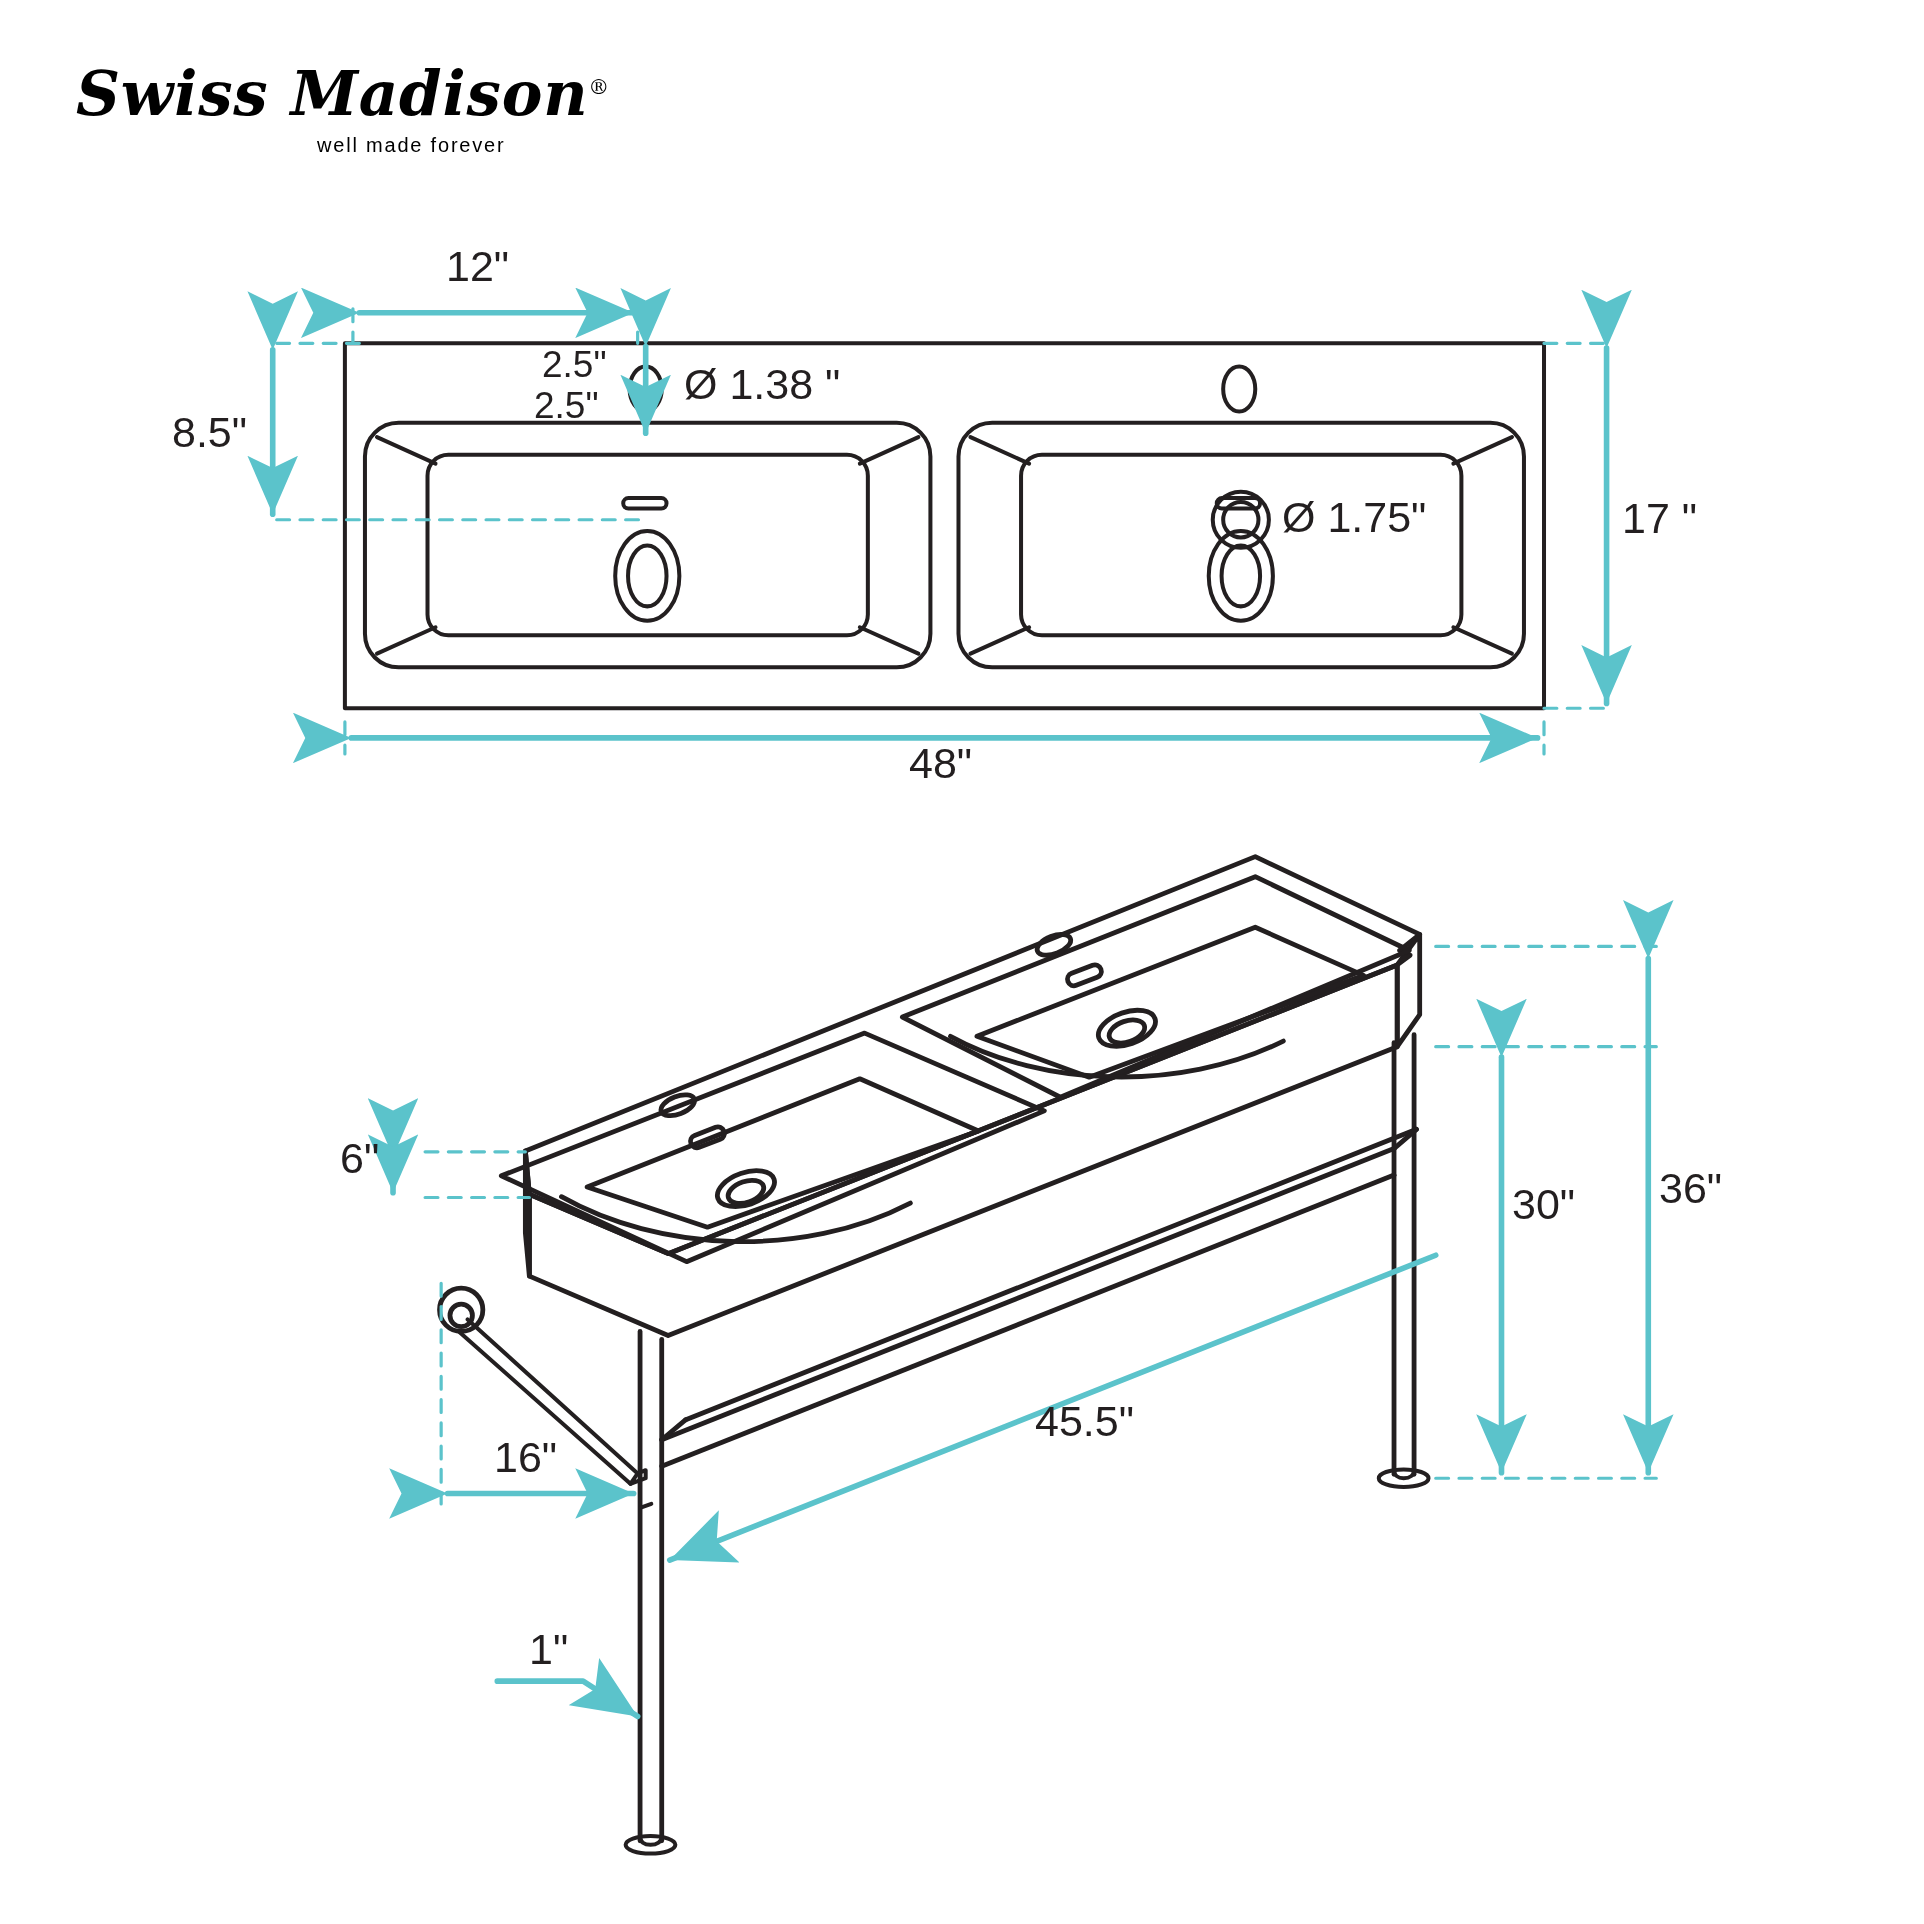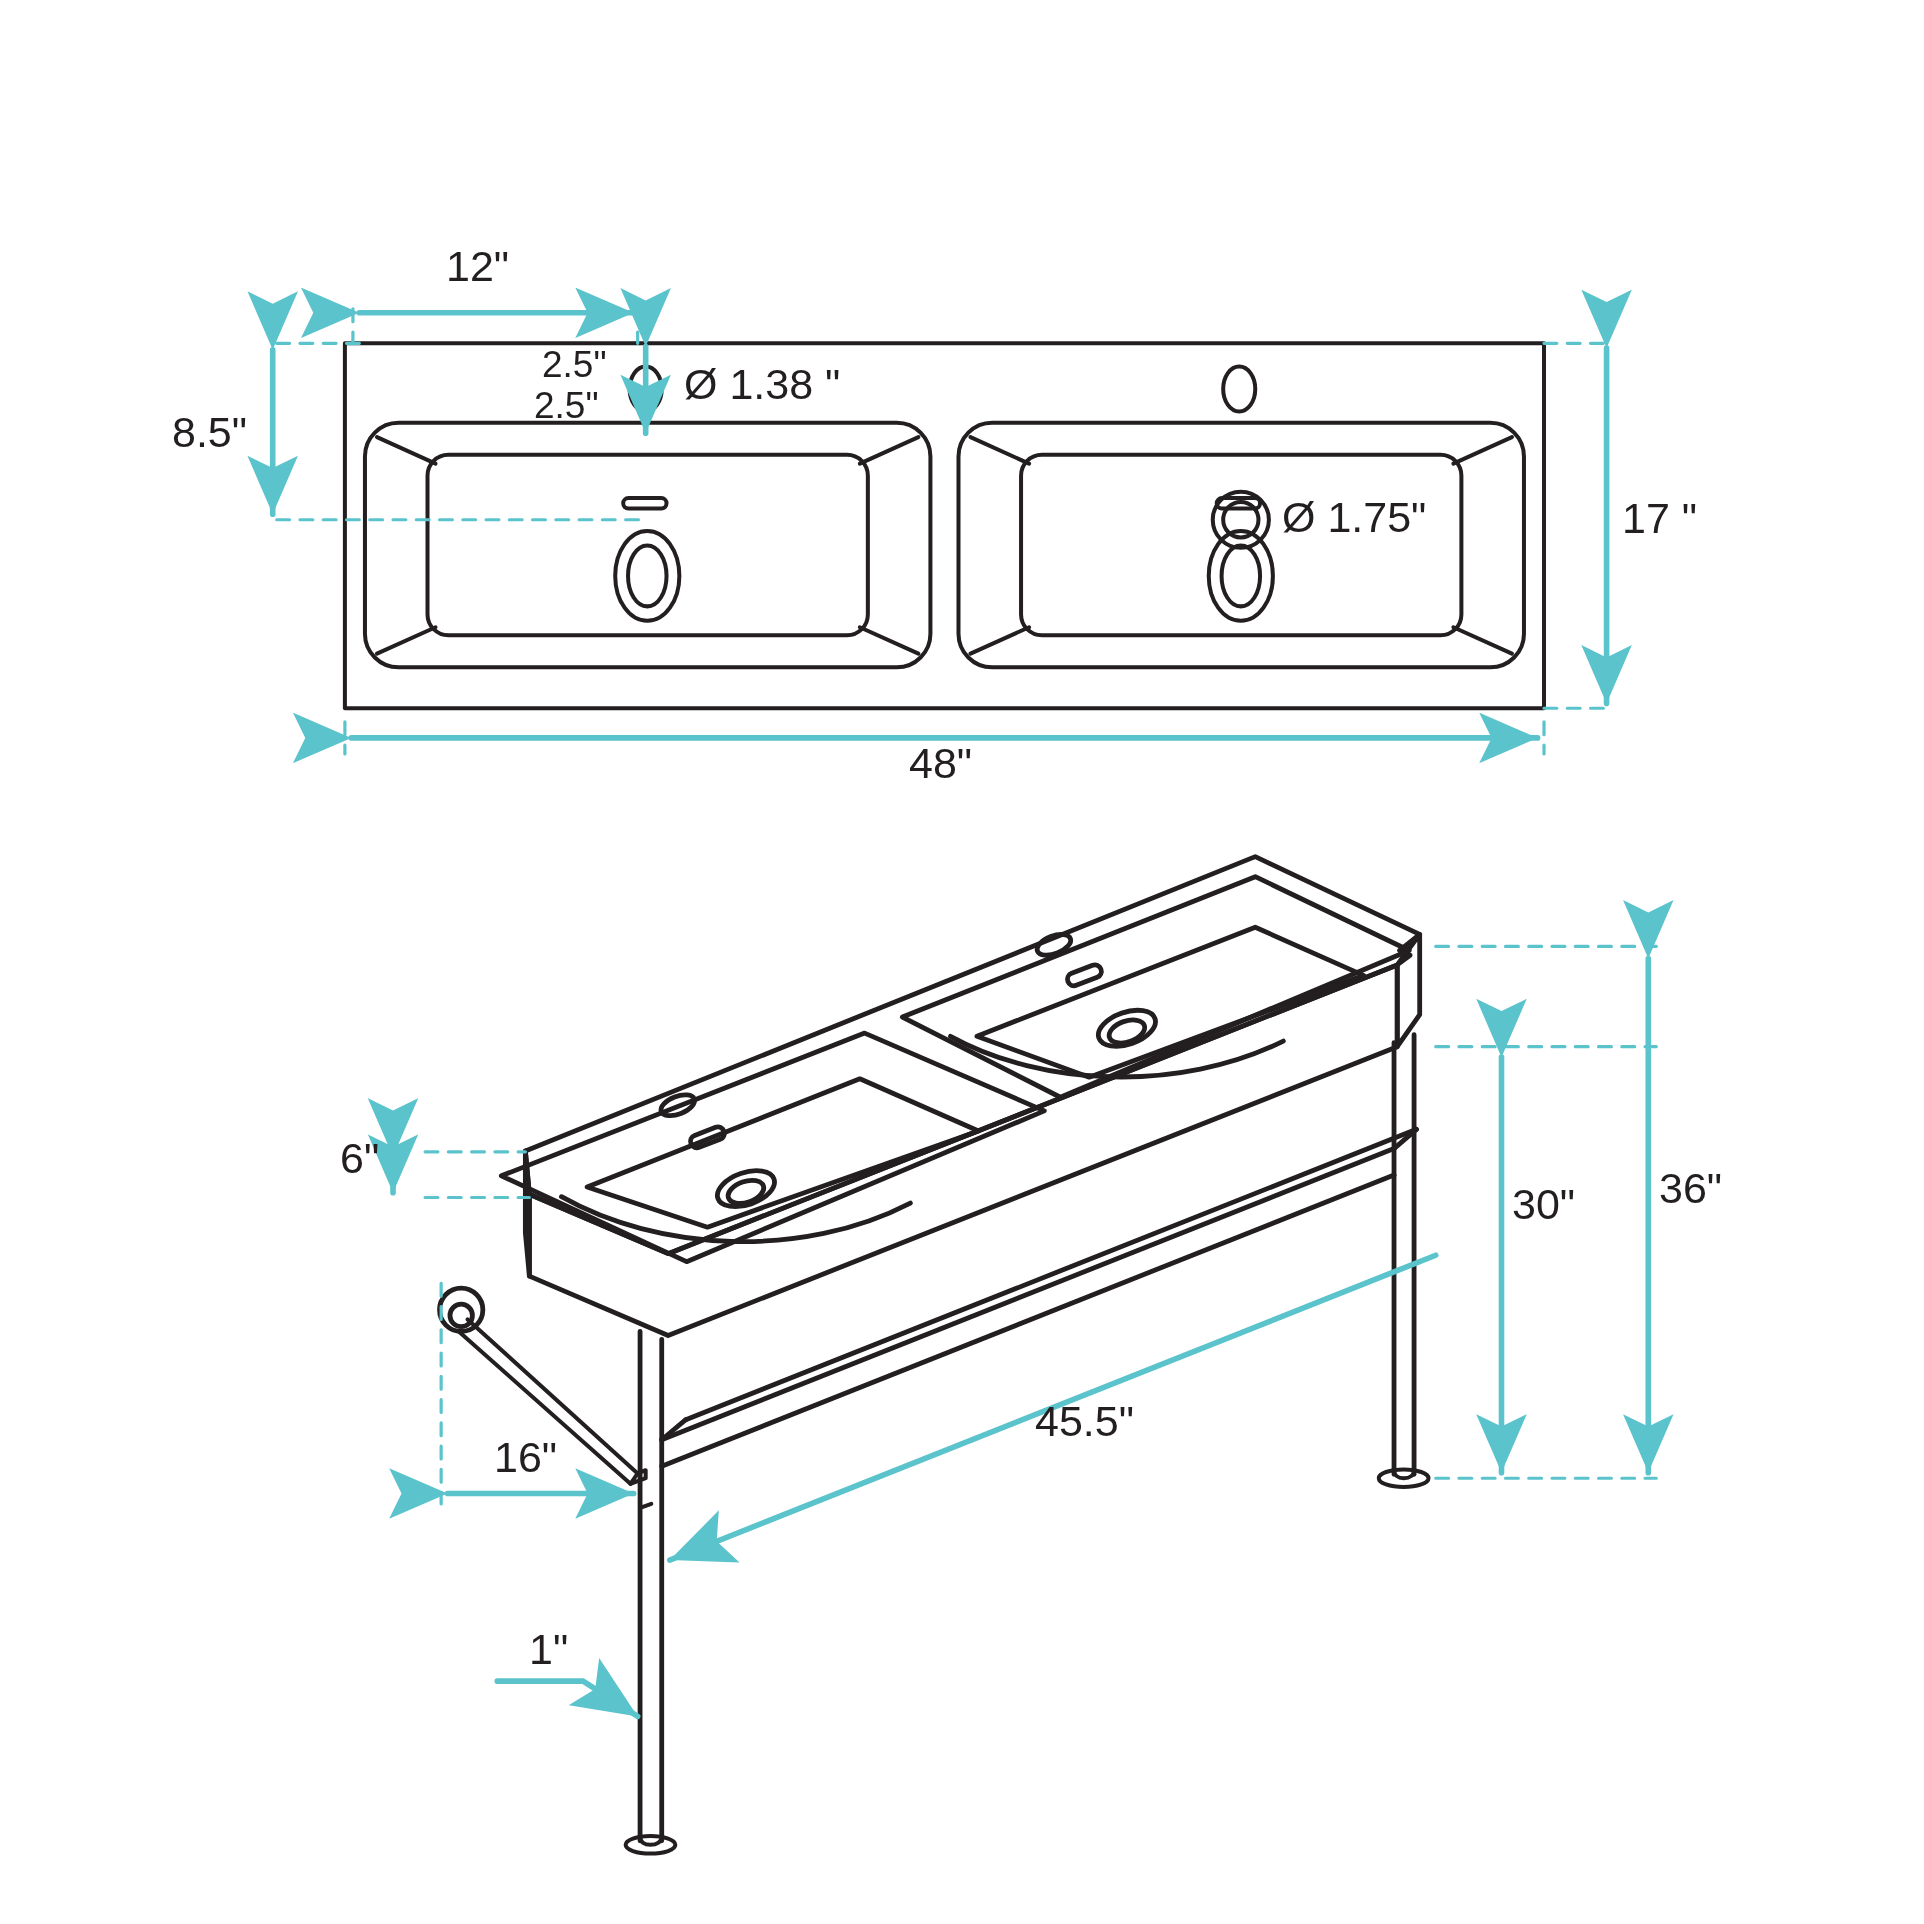--- a/index.html
+++ b/index.html
@@ -11,20 +11,24 @@
   .logo-reg{font-size:21px;vertical-align:super;font-style:normal;font-weight:400;}
   .logo-tag{position:absolute;left:241px;top:71px;font-family:"Liberation Sans",sans-serif;font-size:20px;letter-spacing:1.8px;color:#000;white-space:nowrap;}
   .dim{position:absolute;font-family:"Liberation Sans",sans-serif;color:#231f20;white-space:nowrap;font-size:43px;line-height:1;}
   .dim.small{font-size:37px;}
 </style>
 </head>
 <body>
 
 <div id="stage">
 
+  <div class="logo-wrap">
+    <div class="logo-main"><span>Swiss Madison</span><span class="logo-reg">®</span></div>
+    <div class="logo-tag">well made forever</div>
+  </div>
 
   <svg class="drawing" viewBox="0 0 2400 2400">
     <defs>
       <marker id="ahT" markerWidth="11" markerHeight="9" refX="10.4" refY="4.5" orient="auto" markerUnits="strokeWidth">
         <path d="M0,0 L10.4,4.5 L0,9 L2.2,4.5 z" fill="#5bc3cb"></path>
       </marker>
       <marker id="ahTs" markerWidth="12" markerHeight="10" refX="11.4" refY="5" orient="auto" markerUnits="strokeWidth">
         <path d="M0,0 L11.4,5 L0,10 L2.4,5 z" fill="#5bc3cb"></path>
       </marker>
     </defs>

